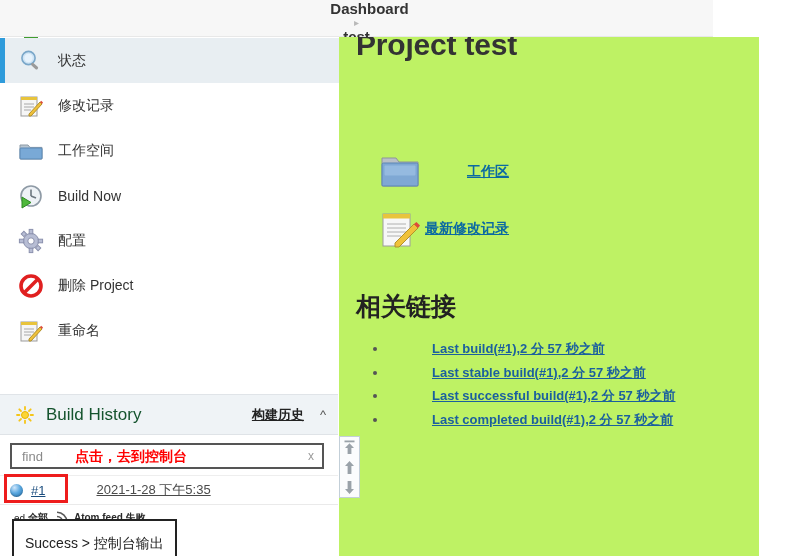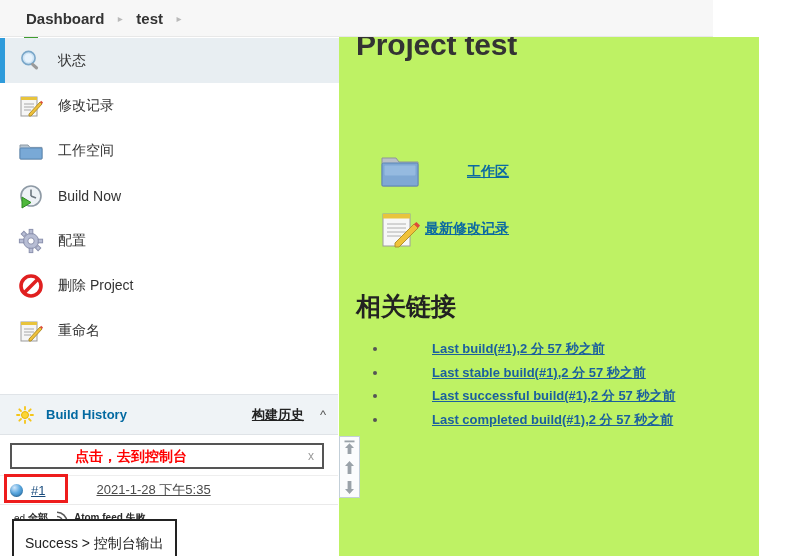--- a/index.html
+++ b/index.html
@@ -8,21 +8,21 @@
     background:#ffffff;
     font-family:"Liberation Sans","DejaVu Sans",sans-serif;
     font-size:13px;color:#333;
     position:relative;
   }
 
   
   #breadcrumb-bar{
     position:absolute;left:0;top:0;width:713px;height:37px;
     background:#f7f7f7;border-bottom:1px solid #e8e8e8;
-    display:flex;align-items:center;box-sizing:border-box;
+    display:flex;align-items:center;box-sizing:border-box;flex-direction:column;
   }
   .crumb{
     font-size:15px;font-weight:bold;color:#333;
     text-decoration:none;white-space:nowrap;
   }
   .crumb.first{margin-left:26px;}
   .crumb-sep{
     display:inline-block;width:16px;text-align:center;
     color:#b9b9b9;font-size:10px;margin:0 8px;
   }
@@ -61,21 +61,21 @@
     position:absolute;left:0;top:394px;width:338px;
     box-sizing:border-box;
   }
   #bh-head{
     height:41px;background:#eff3f6;border-top:1px solid #e0e4e8;
     border-bottom:1px solid #dfe3e7;
     display:flex;align-items:center;padding:0 12px 0 16px;
     box-sizing:border-box;
   }
   #bh-head .sun{width:18px;height:18px;margin-right:12px;flex:0 0 18px;}
-  #bh-title{font-size:13px;font-weight:bold;color:#0369a1;}
+  #bh-title{font-size:17px;font-weight:normal;color:#14532d;}
   #bh-right{margin-left:auto;display:flex;align-items:center;gap:16px;}
   #bh-cn{
     font-size:13px;font-weight:bold;color:#222;
     text-decoration:underline;cursor:pointer;
   }
   #bh-chevron{font-size:13px;color:#555;cursor:pointer;}
 
   #bh-body{background:#ffffff;}
 
   #find-row{
@@ -331,20 +331,21 @@
     <span id="bh-right">
       <span id="bh-cn">构建历史</span>
       <span id="bh-chevron">^</span>
     </span>
   </div>
 
   <div id="bh-body">
 
     <div id="find-row">
       <div id="find-box">
+        <input id="find-input" type="text" placeholder="find" style="">
         <span id="find-clear">x</span>
       </div>
       <div id="annot-click">点击，去到控制台</div>
     </div>
 
     <div id="build-rows">
       <div class="build-row">
         <div class="hl"></div>
         <span class="ball"></span>
         <span class="bnum">#1</span>

